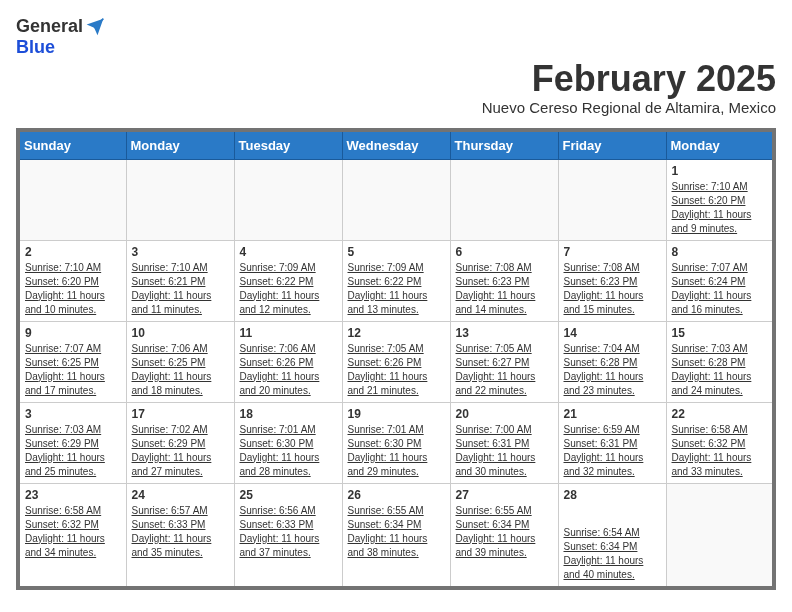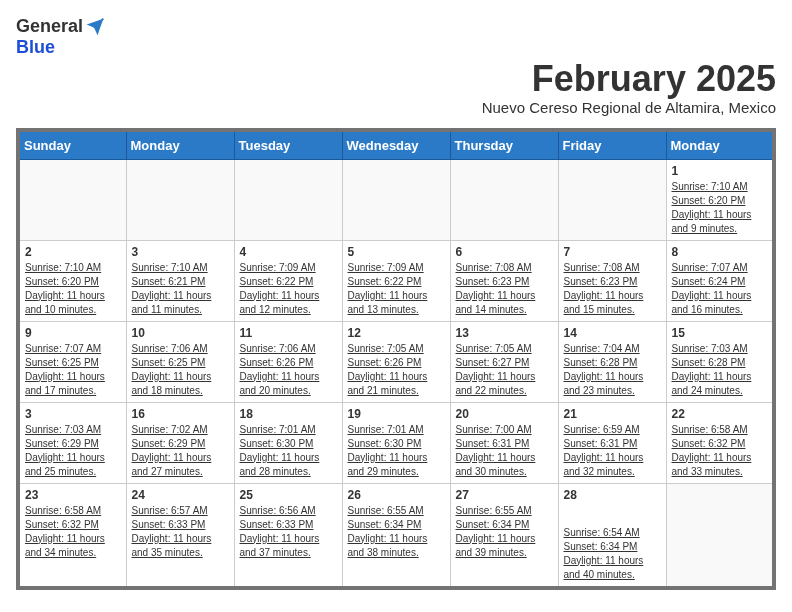--- a/index.html
+++ b/index.html
@@ -248,21 +248,21 @@
       </tr>
       <tr>
         <td>
           <span class="day-number">3</span>
           <div class="day-info" style="white-space: pre-line;">Sunrise: 7:03 AM
 Sunset: 6:29 PM
 Daylight: 11 hours
 and 25 minutes.</div>
         </td>
         <td>
-          <span class="day-number">16</span>
+          <span class="day-number">17</span>
           <div class="day-info" style="white-space: pre-line;">Sunrise: 7:02 AM
 Sunset: 6:29 PM
 Daylight: 11 hours
 and 27 minutes.</div>
         </td>
         <td>
           <span class="day-number">18</span>
           <div class="day-info" style="white-space: pre-line;">Sunrise: 7:01 AM
 Sunset: 6:30 PM
 Daylight: 11 hours

